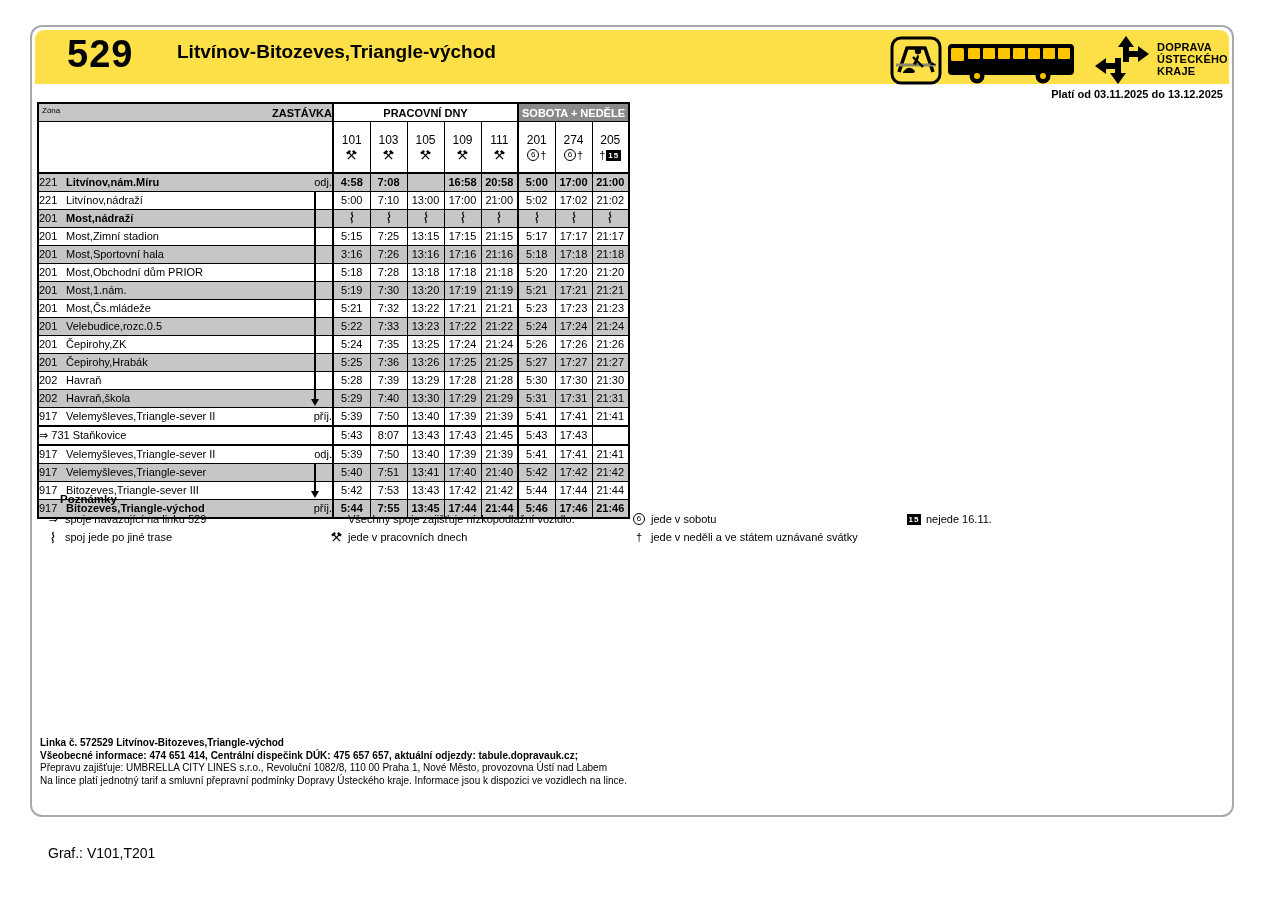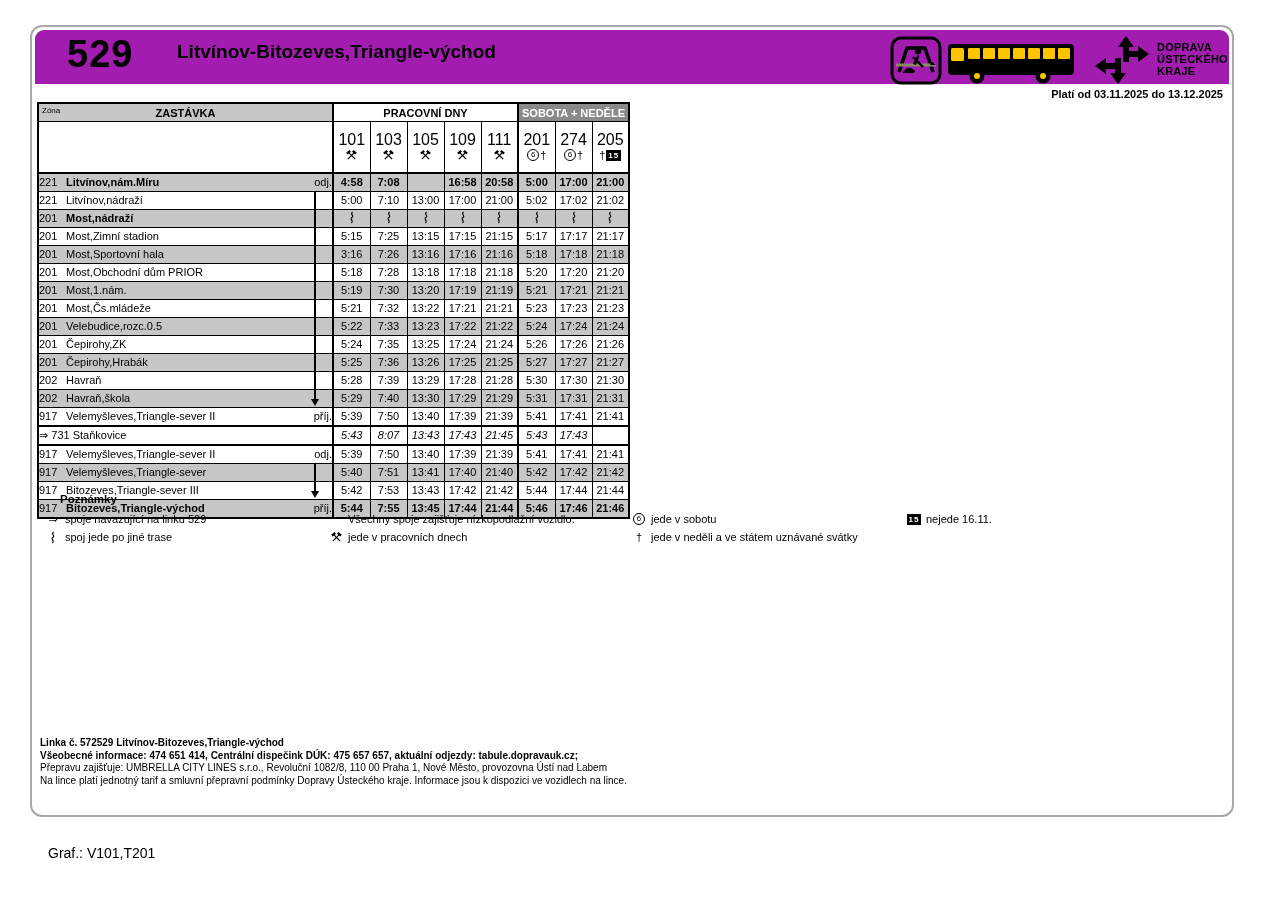--- a/index.html
+++ b/index.html
@@ -1,52 +1,52 @@
 <!DOCTYPE html>
 <html><head>
 <meta charset="utf-8">
 <style>
   html,body{margin:0;padding:0}
   body{width:1280px;height:905px;background:#fff;position:relative;
        font-family:"Liberation Sans",sans-serif;color:#000;-webkit-font-smoothing:antialiased}
   .page{position:absolute;left:30px;top:25px;width:1200px;height:788px;
         border:2px solid #a9a9a9;border-radius:12px;background:#fff}
   
-  .band{position:absolute;left:3px;top:3px;width:1194px;height:54px;background:#a21caf;
+  .band{position:absolute;left:3px;top:3px;width:1194px;height:54px;background:#fde047;
         border-radius:9px 9px 0 0}
   .line-number{position:absolute;left:32px;top:3px;font-size:38px;font-weight:bold;letter-spacing:1px}
   .route-title{position:absolute;left:142px;top:11px;font-size:19px;font-weight:bold}
   .worker-icon{position:absolute;left:855px;top:6px}
   .bus-icon{position:absolute;left:912px;top:13px}
   .duk-arrows{position:absolute;left:1056px;top:6px}
   .duk-text{position:absolute;left:1122px;top:11px;font-size:11px;font-weight:bold;line-height:12px;letter-spacing:.2px}
   .validity{position:absolute;right:9px;top:61px;font-size:11px;font-weight:bold}
   
   table.tt{position:absolute;left:5px;top:75px;border-collapse:collapse;table-layout:fixed;
            border:2px solid #000}
   table.tt td{padding:0;height:17px;vertical-align:middle;font-size:11px;line-height:12px}
-  .h-left{background:#c6c6c6;border:1px solid #000;font-weight:bold;text-align:center;font-size:12px;position:relative}
+  .h-left{background:#c6c6c6;border:1px solid #000;font-weight:bold;text-align:right;font-size:12px;position:relative}
   .zona{position:absolute;left:3px;top:1px;font-size:8px;font-weight:normal}
   .h-work{background:#fff;border:1px solid #000;border-left:2px solid #000;font-weight:bold;text-align:center;font-size:12px}
   .h-week{background:#8a8a8a;color:#fff;border:1px solid #000;border-left:2px solid #000;font-weight:bold;text-align:center;font-size:12px}
   .h-space{border:0}
   td.trip-cell{border-left:1px solid #000;vertical-align:top;text-align:center}
   td.trip-cell.bl2{border-left:2px solid #000}
-  .trip-num{font-size:16px;line-height:16px;padding-top:1px}
+  .trip-num{font-size:12px;line-height:16px;padding-top:1px}
   .syms{height:14px;display:flex;justify-content:center;align-items:center;gap:1px}
   tbody tr td{border-top:1px solid #000}
   tbody tr:first-child td{border-top:2px solid #000}
   tr.shaded td{background:#c6c6c6}
   td.zone{font-size:8px;padding-left:3px}
   td.stop{font-size:11px;padding-left:2px;white-space:nowrap;overflow:hidden}
   td.mark{font-size:11px;text-align:right;position:relative}
   td.time{font-size:11px;text-align:center;border-left:1px solid #000}
   td.time.bl2{border-left:2px solid #000}
   tr.bold td.stop, tr.bold td.time{font-weight:bold}
-  tr.italic td.time{font-style:italic}
+  tr.italic td.time{}
   tr.thick-top td{border-top:2px solid #000}
   td.conn-cell{padding-left:40px;font-size:11px}
   .vl{position:absolute;left:50%;top:0;width:2px;height:100%;background:#000;transform:translateX(-50%)}
   .vh-line{position:absolute;left:50%;top:0;width:2px;height:10px;background:#000;transform:translateX(-50%)}
   .vh-tip{position:absolute;left:50%;top:9px;transform:translateX(-50%);width:0;height:0;
           border-left:4px solid transparent;border-right:4px solid transparent;border-top:7px solid #000}
   
   .circ{display:inline-block;width:10px;height:10px;border:1px solid #000;border-radius:50%;
         font-size:8px;line-height:10px;text-align:center;font-weight:normal}
   .box15{display:inline-block;background:#000;color:#fff;font-size:8px;font-weight:bold;

